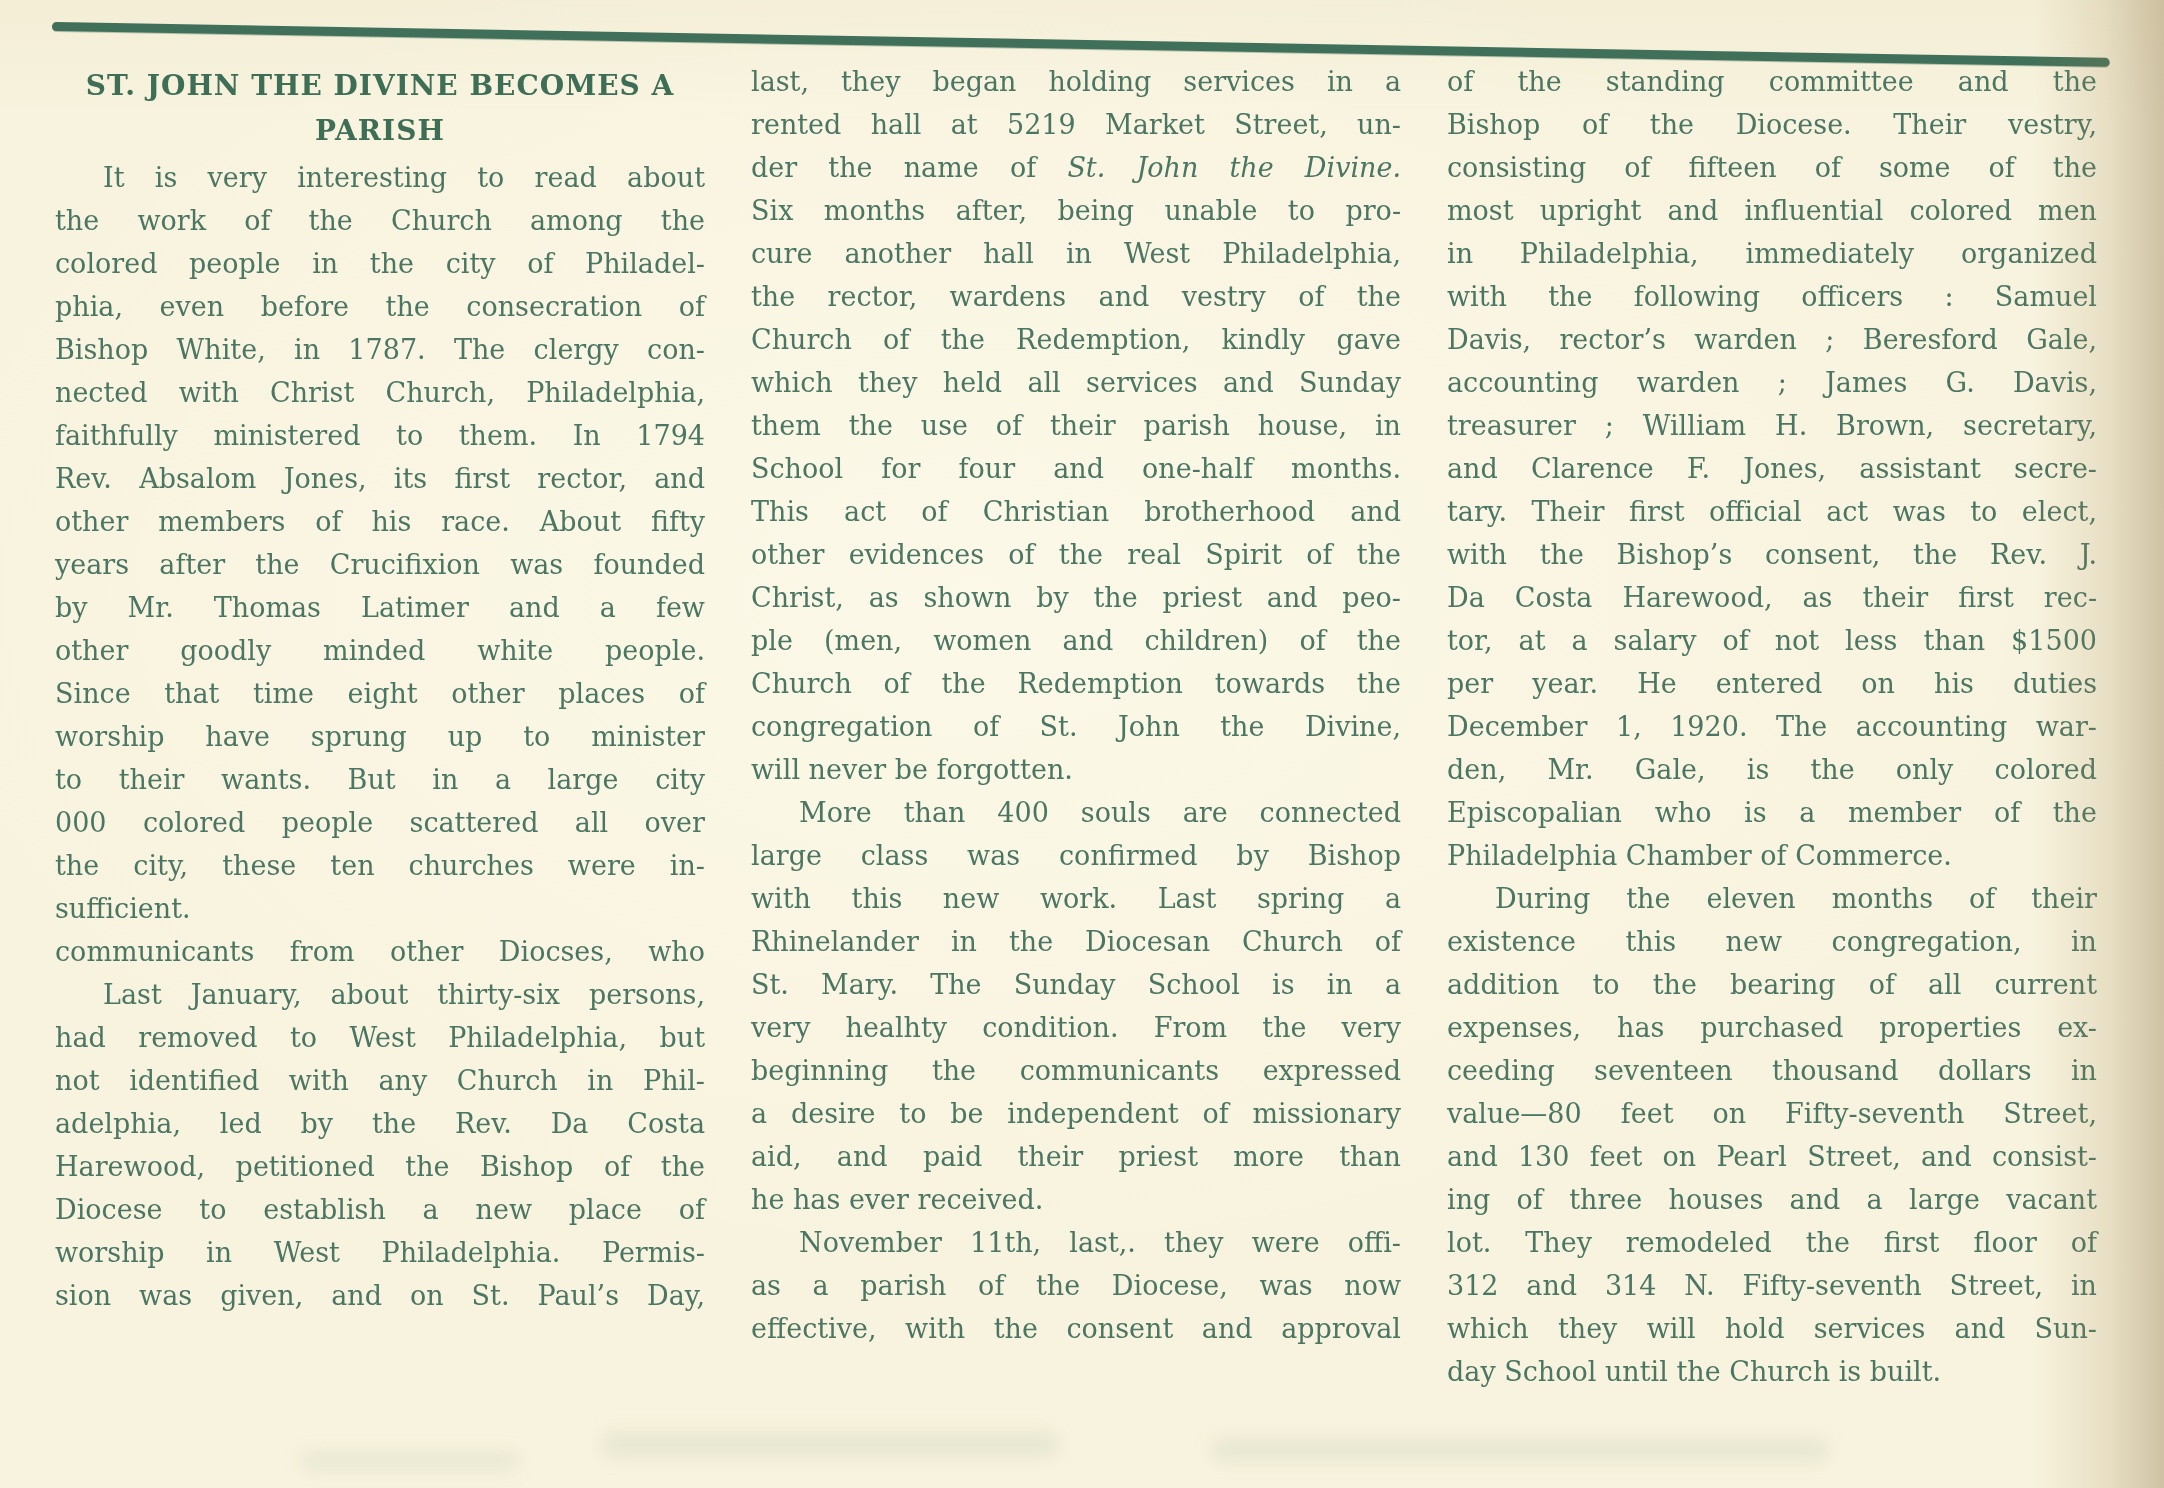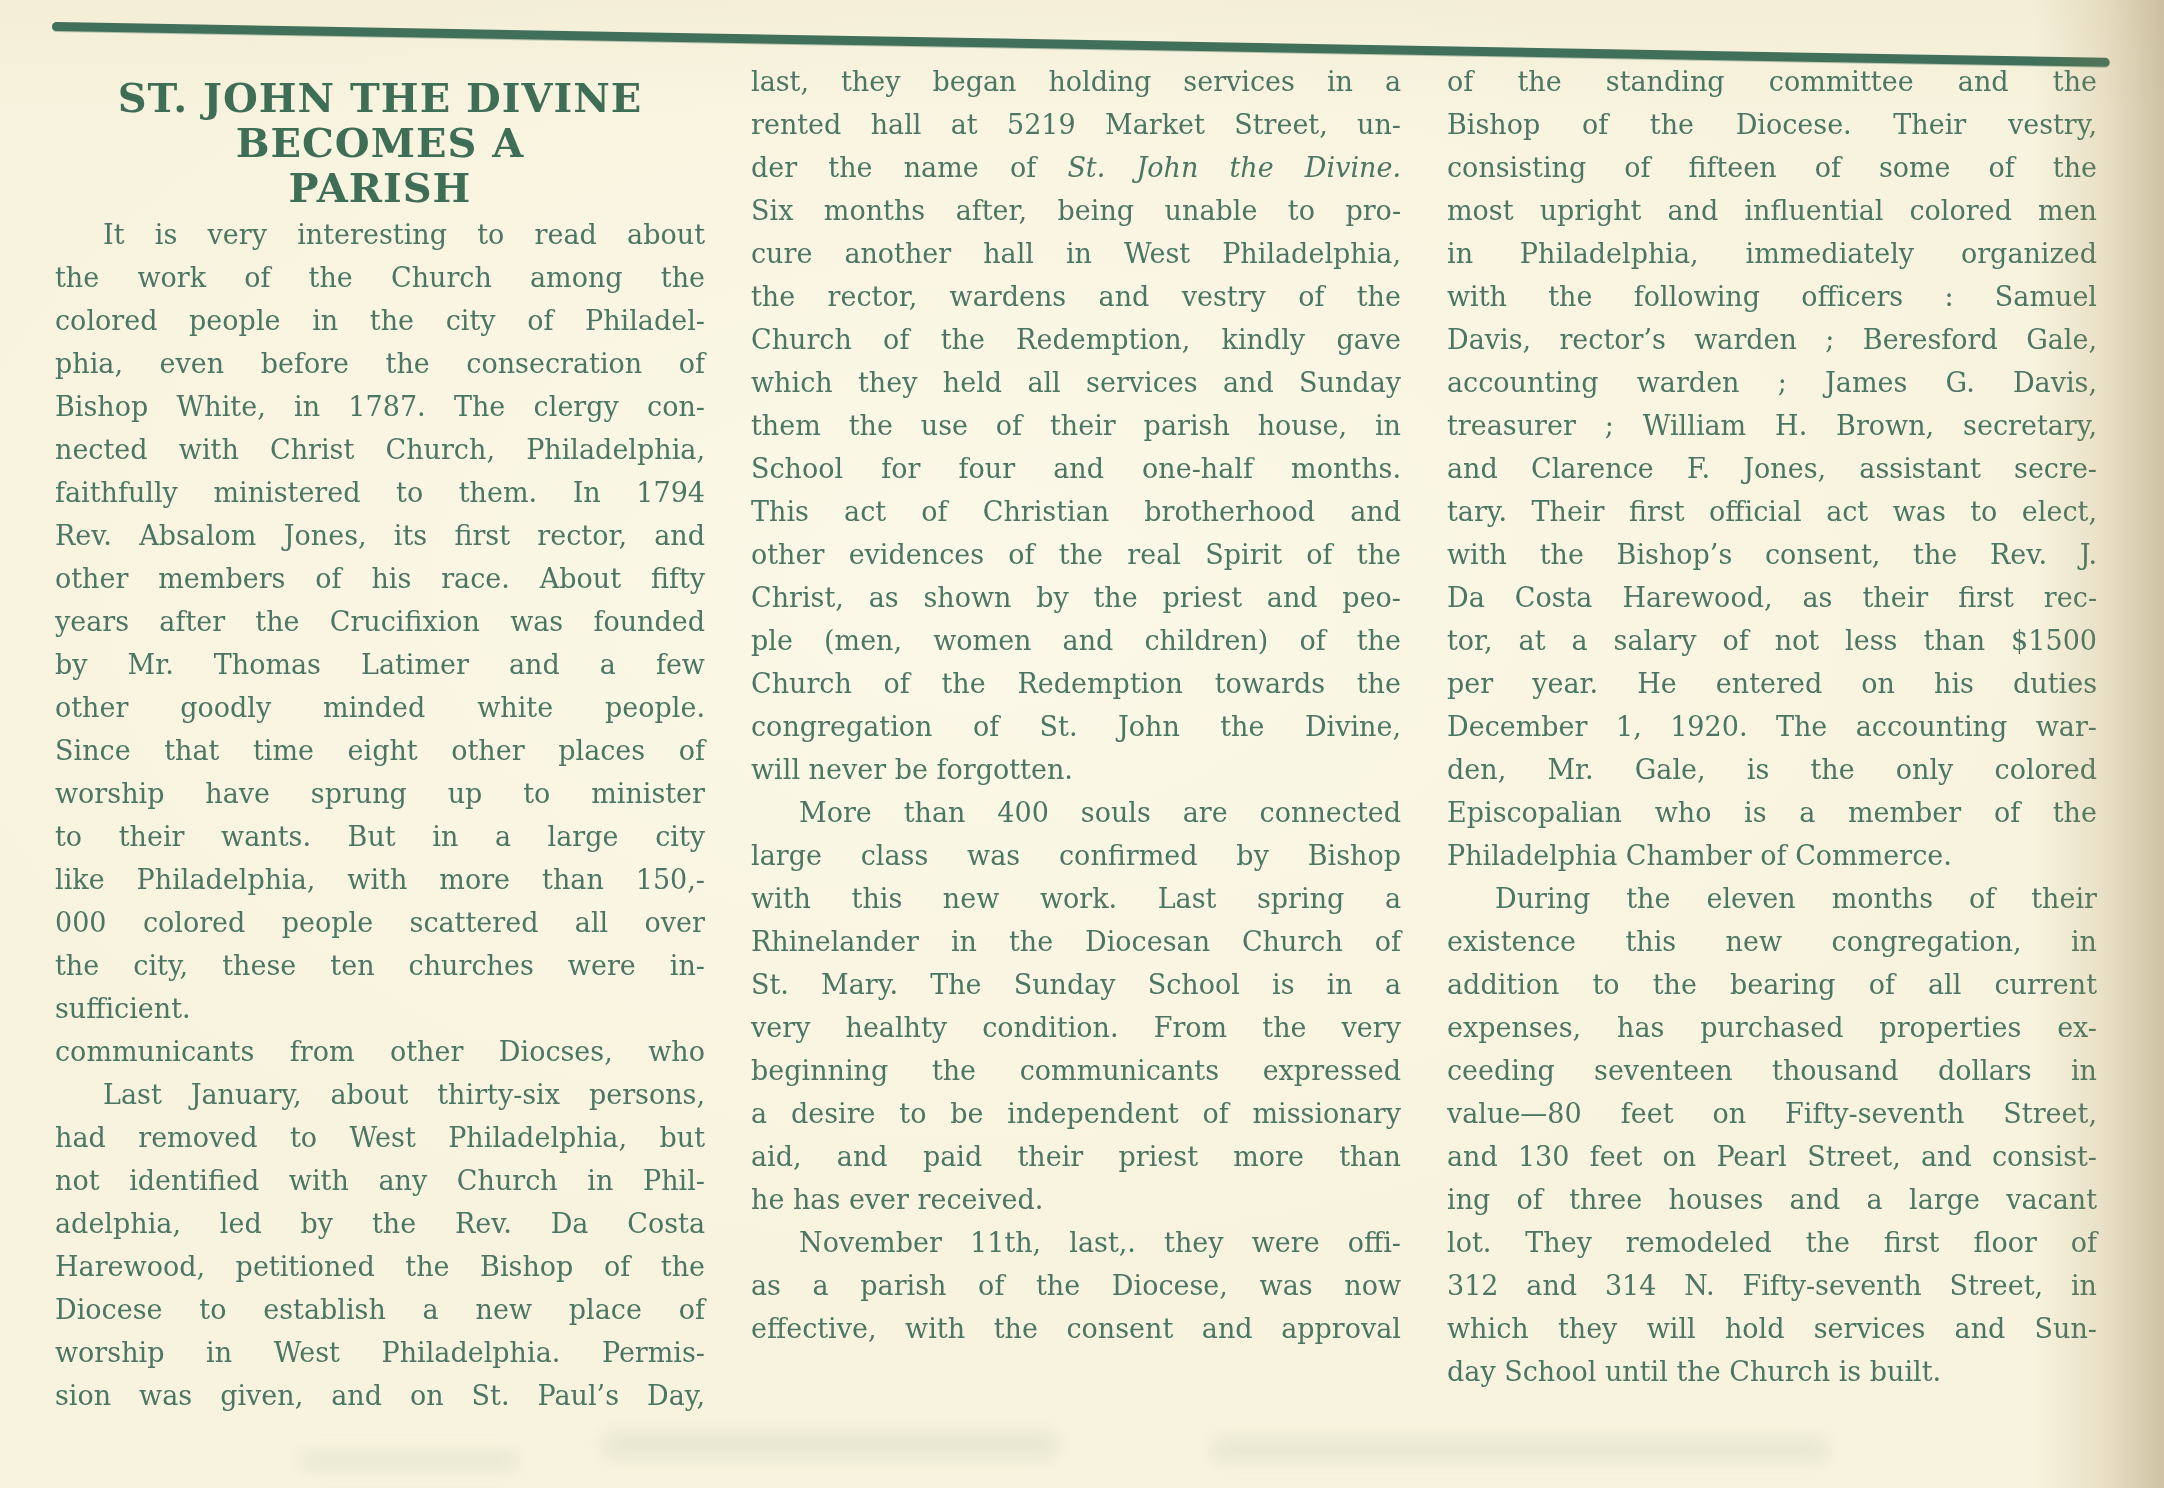--- a/index.html
+++ b/index.html
@@ -23,23 +23,23 @@
     transform-origin:left center;
     box-shadow:0 1px 0 rgba(65,112,90,0.35);
   }
   .columns{
     position:absolute;left:55px;top:60px;
     width:2042px;
     display:flex;gap:46px;
   }
   .col{width:650px;flex:0 0 650px;}
   .title{
-    margin:15px 0 3px 0;
+    margin:3px 0 3px 0;
     color:#3f6e57;
-    font-size:40px;line-height:45px;
+    font-size:28px;line-height:45px;
     font-weight:bold;
     letter-spacing:1px;
     text-align:center;
   }
   .title-line{display:block;}
   .line{
     color:#4b7663;
     font-size:27px;
     line-height:43px;
     height:43px;
@@ -86,21 +86,20 @@
         <div class="line">nected with Christ Church, Philadelphia,</div>
         <div class="line">faithfully ministered to them.  In 1794</div>
         <div class="line">Rev. Absalom Jones, its first rector, and</div>
         <div class="line">other members of his race.  About fifty</div>
         <div class="line">years after the Crucifixion was founded</div>
         <div class="line">by Mr. Thomas Latimer and a few</div>
         <div class="line">other goodly minded white people.</div>
         <div class="line">Since that time eight other places of</div>
         <div class="line">worship have sprung up to minister</div>
         <div class="line">to their wants.  But in a large city</div>
-        <div class="line">like Philadelphia, with more than 150,-</div>
         <div class="line">000 colored people scattered all over</div>
         <div class="line">the city, these ten churches were in-</div>
         <div class="line endpara">sufficient.</div>
         <div class="line">communicants from other Diocses, who</div>
         <div class="line indent">Last January, about thirty-six persons,</div>
         <div class="line">had removed to West Philadelphia, but</div>
         <div class="line">not identified with any Church in Phil-</div>
         <div class="line">adelphia, led by the Rev. Da Costa</div>
         <div class="line">Harewood, petitioned the Bishop of the</div>
         <div class="line">Diocese to establish a new place of</div>

